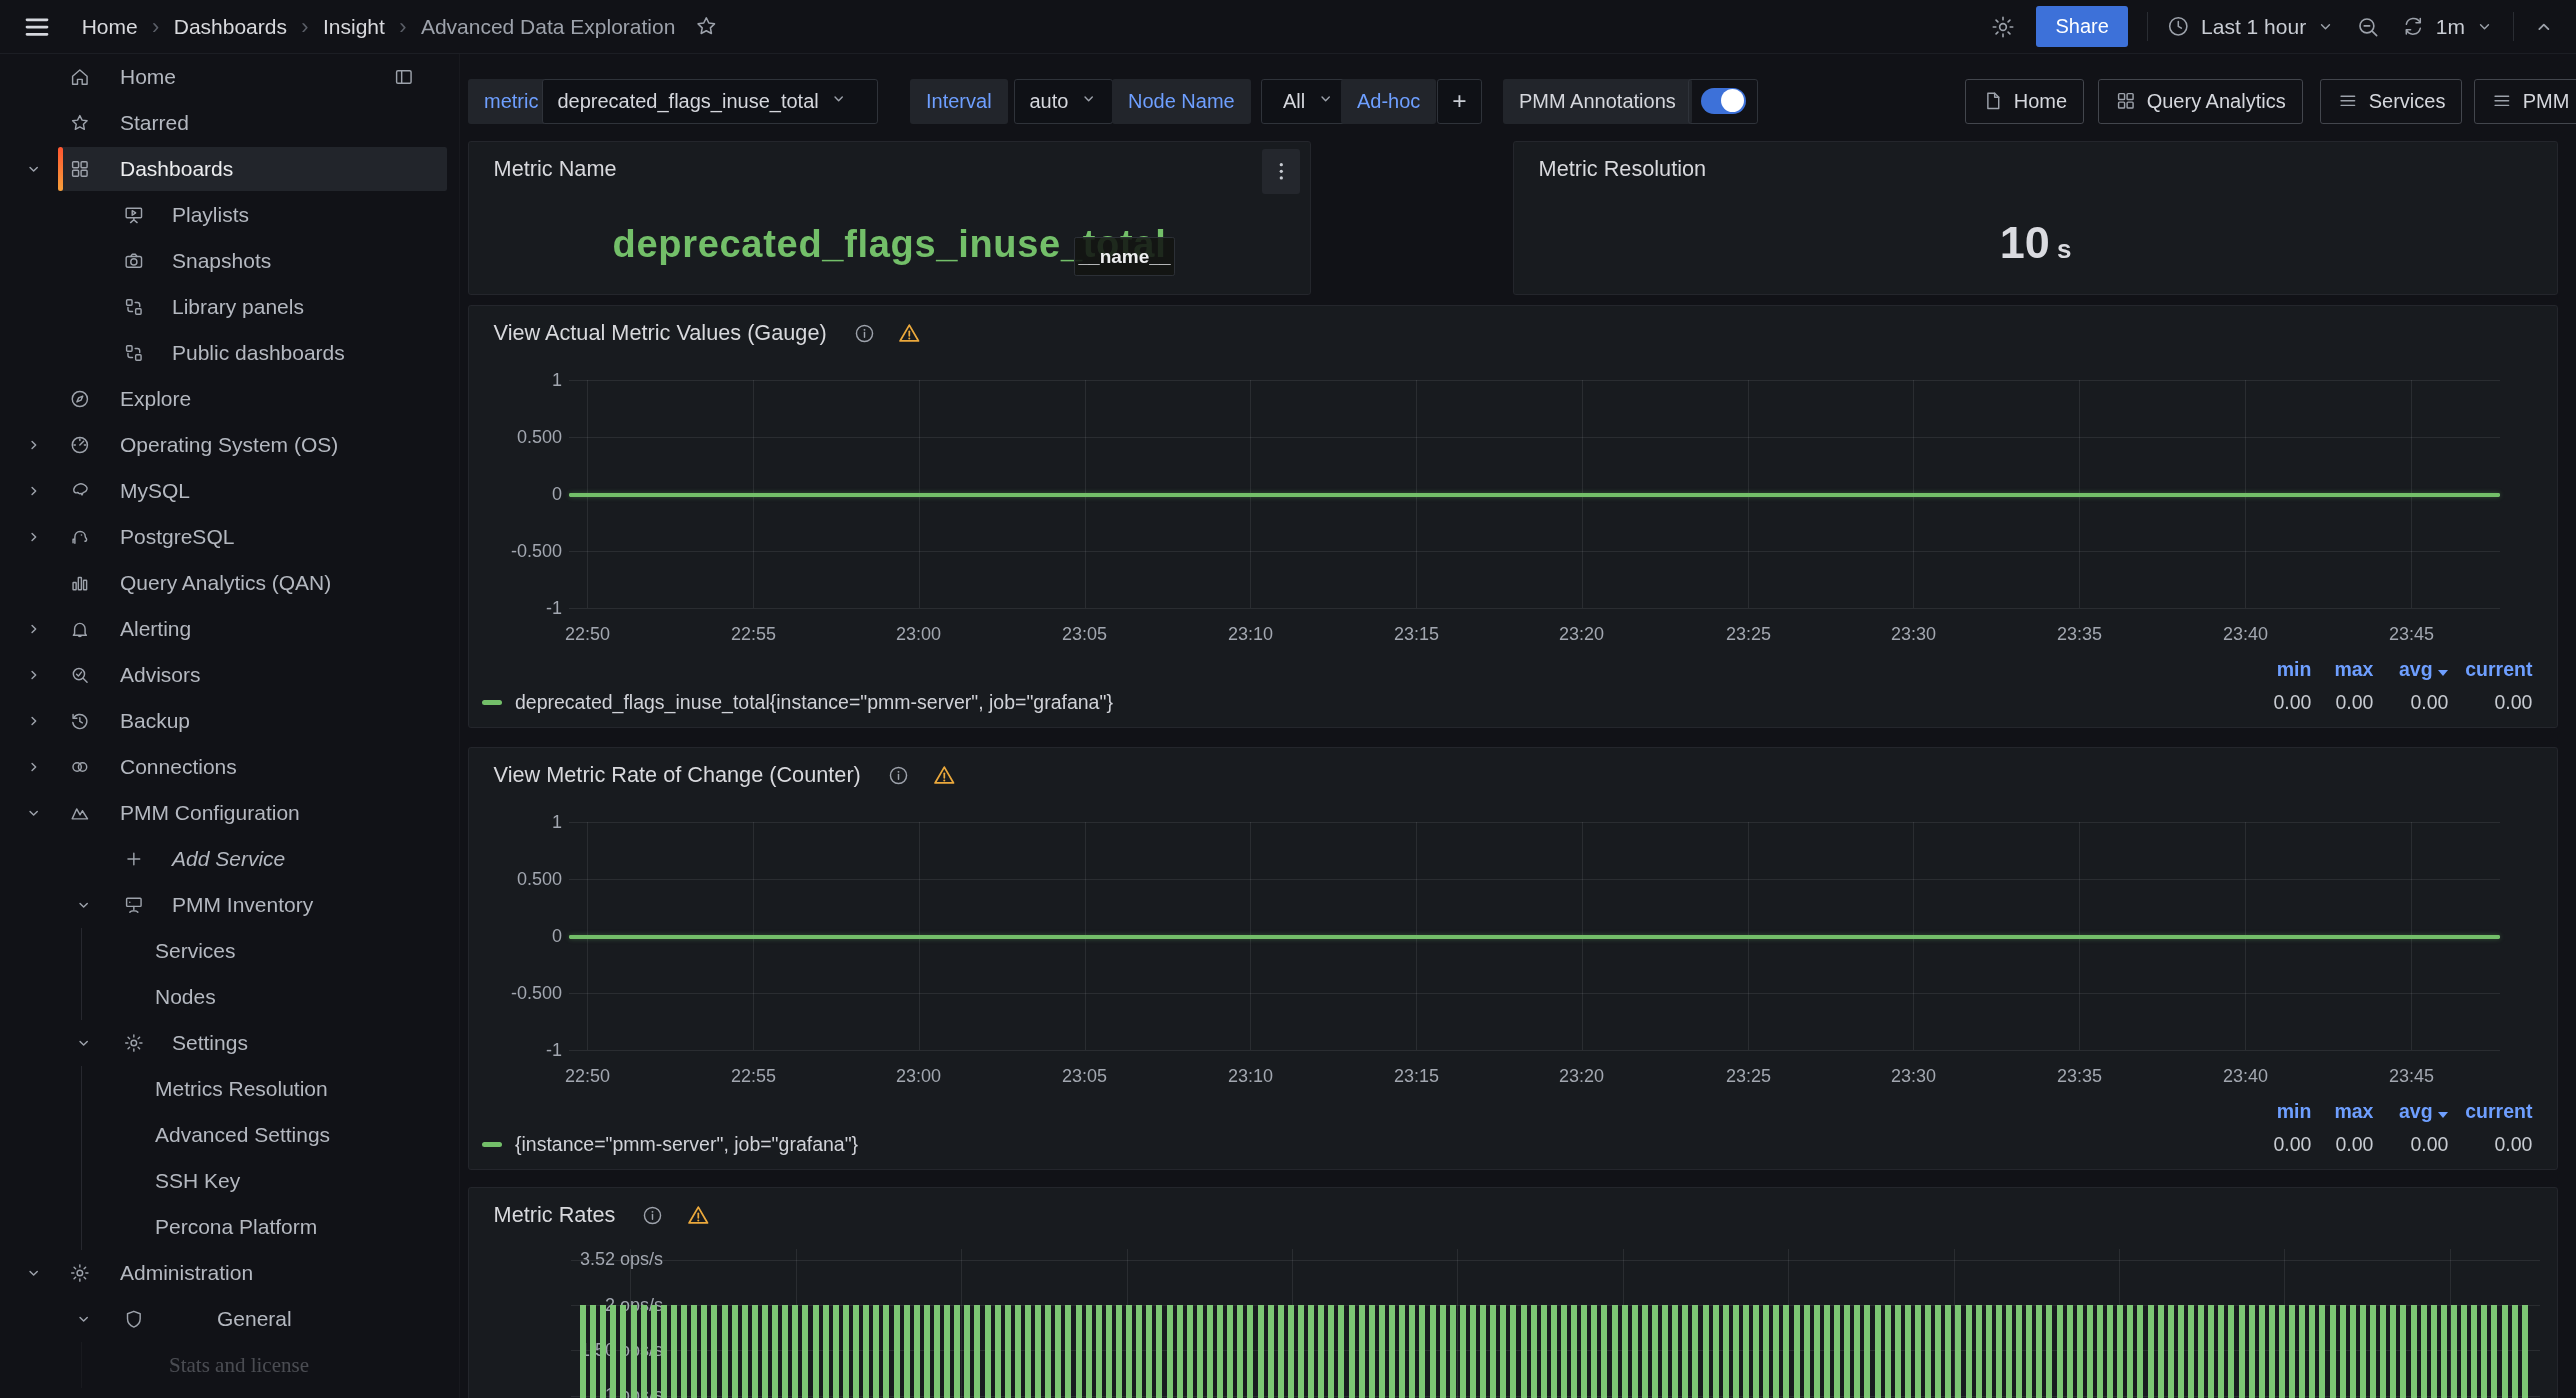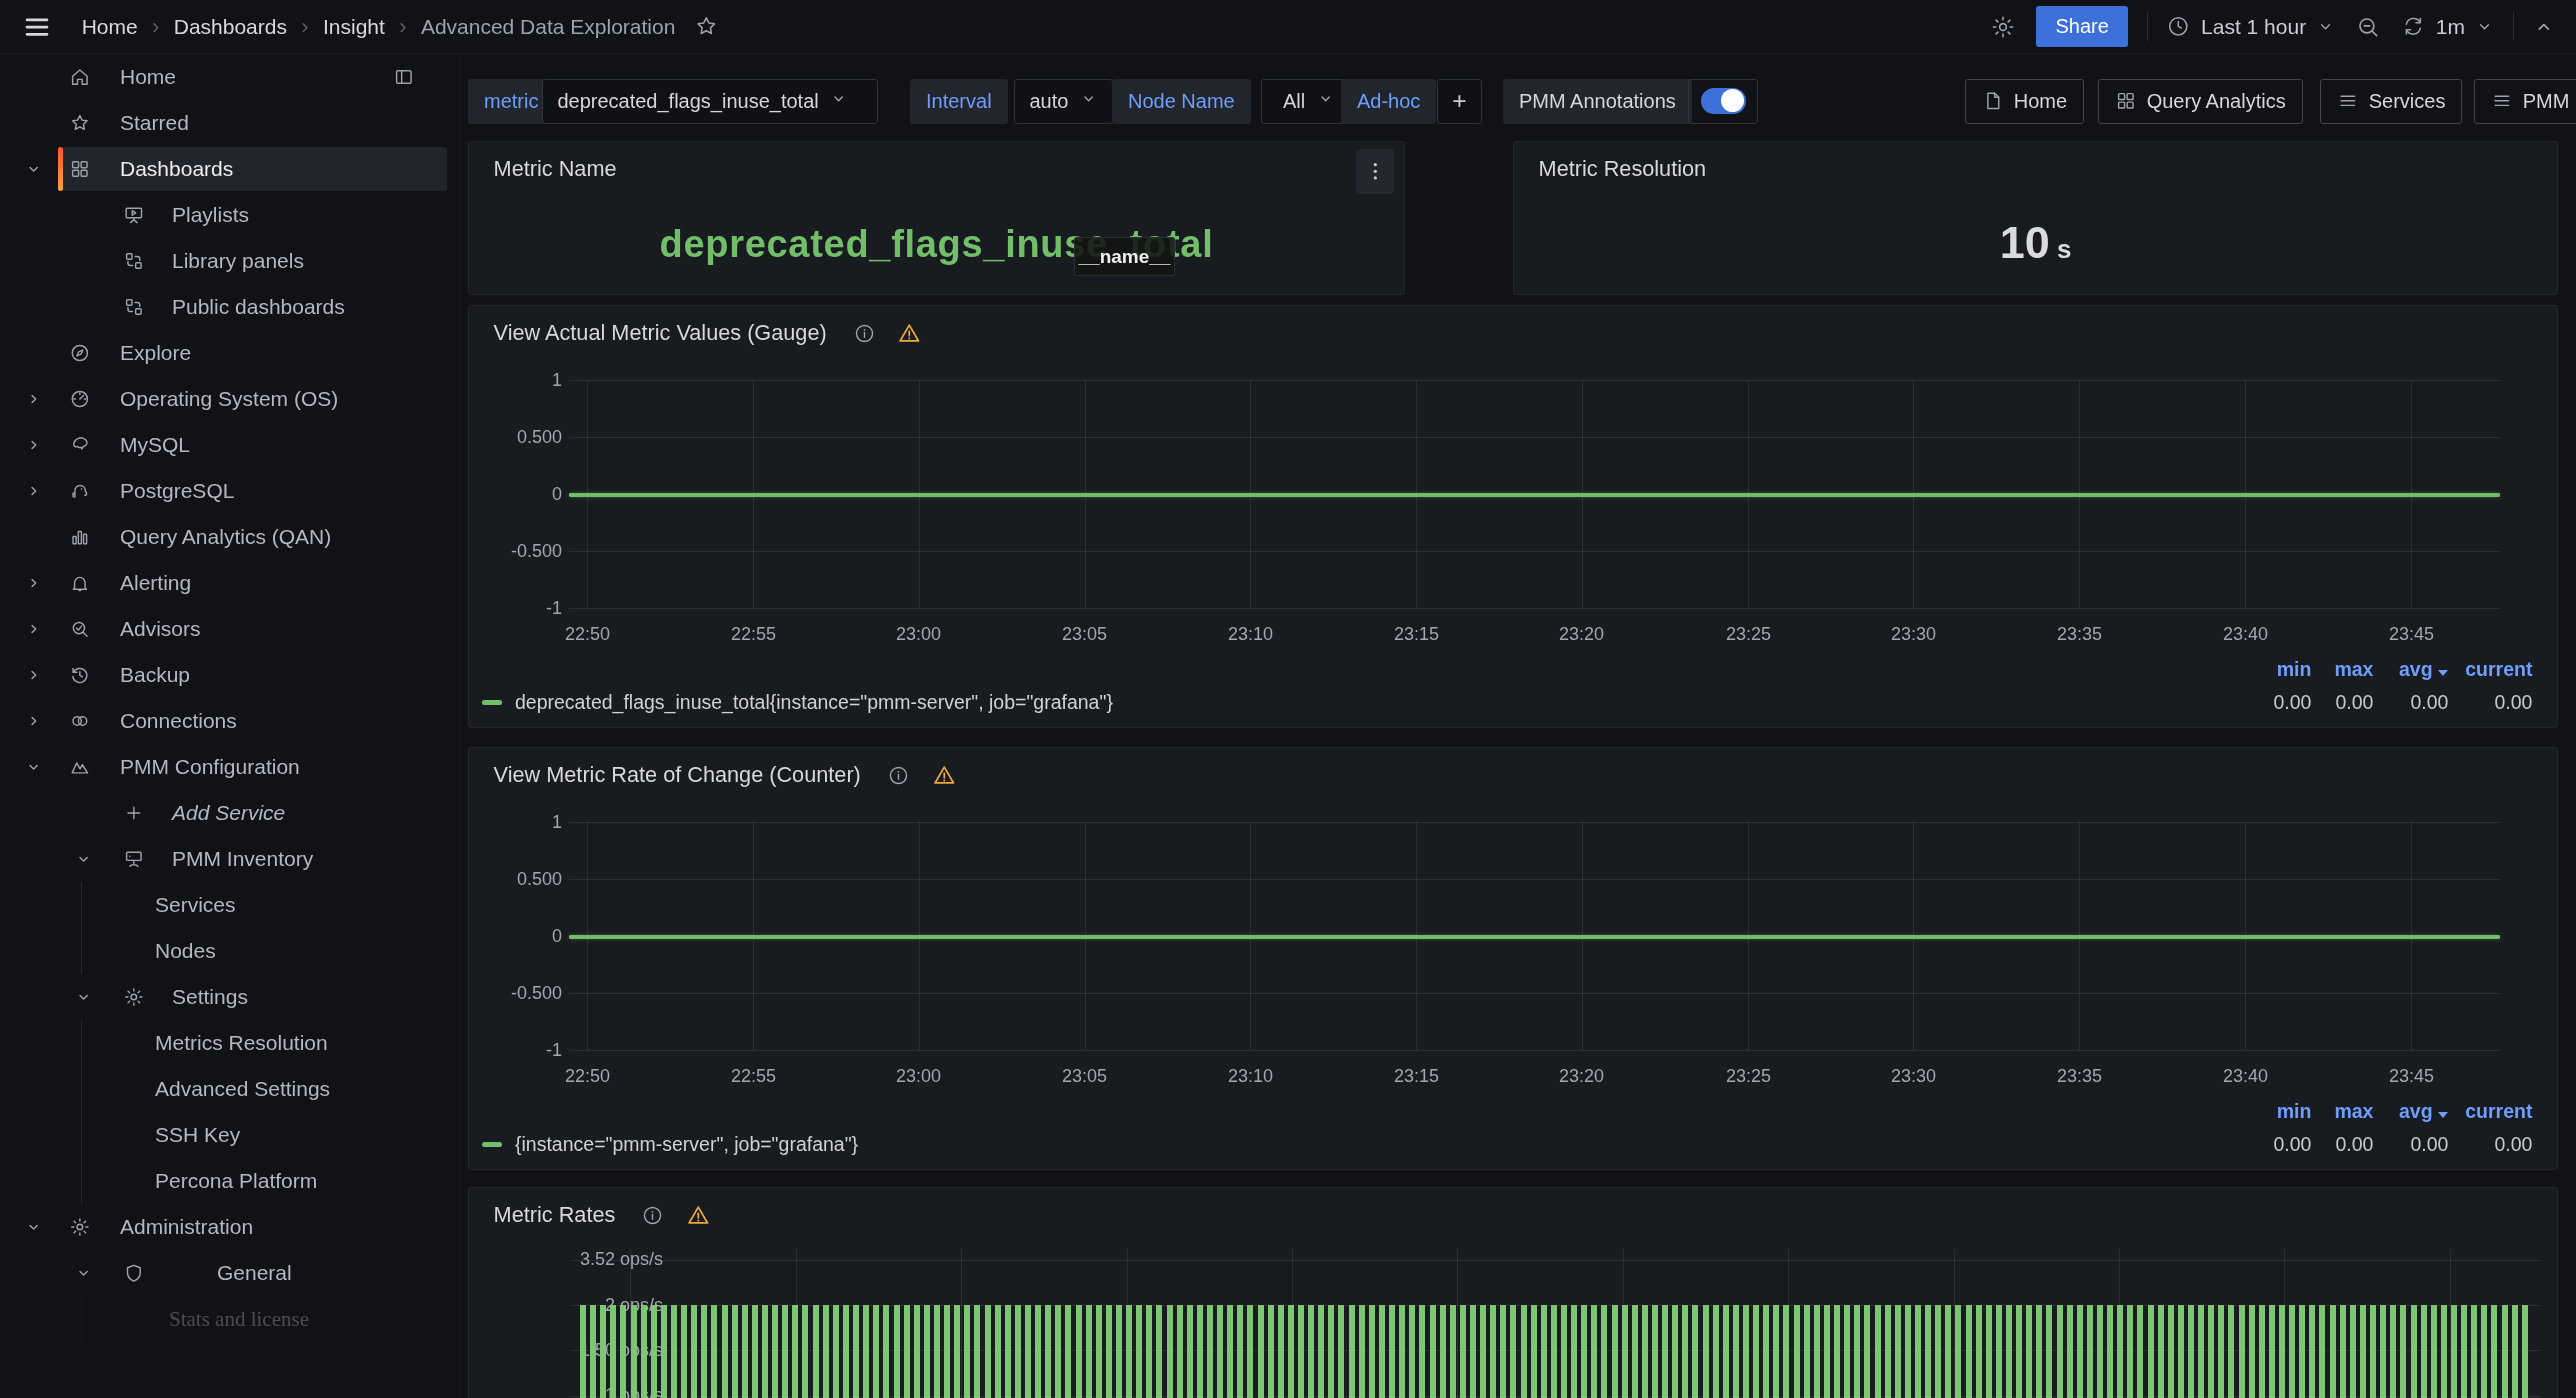--- a/index.html
+++ b/index.html
@@ -55,21 +55,21 @@
   .nav-btn .icon{margin-right:10px;}
   #annot-toggle-box{position:absolute;left:1228px;top:24.6px;width:70px;height:45px;border:0.7px solid #2F333A;
                     border-radius:2.9px;display:flex;align-items:center;justify-content:center;cursor:pointer;}
   #annot-toggle{width:45px;height:26px;border-radius:13px;background:#3D71D9;position:relative;}
   #annot-toggle .knob{position:absolute;right:1.4px;top:1.4px;width:23px;height:23px;border-radius:50%;background:#FFFFFF;}
   
   .panel{position:absolute;background:#181B1F;border:0.7px solid #24262C;border-radius:2.9px;overflow:hidden;}
   .panel-title{position:absolute;left:24.6px;top:14.4px;font-size:21.7px;font-weight:500;color:#D8D9DD;
                cursor:pointer;display:flex;align-items:center;white-space:nowrap;}
   .panel-title .icon{margin-left:26px;}
-  #p-metric-name{left:8px;top:87px;width:937px;height:154px;}
+  #p-metric-name{left:8px;top:87px;width:843px;height:154px;}
   #p-metric-res{left:1053px;top:87px;width:1045px;height:154px;}
   #p-gauge{left:8px;top:251px;width:2090px;height:423px;}
   #p-counter{left:8px;top:693px;width:2090px;height:423px;}
   #p-rates{left:8px;top:1133px;width:2090px;height:267px;}
   #kebab-btn{position:absolute;right:10px;top:7.2px;width:38px;height:45px;background:#24272D;border-radius:2.9px;
              display:flex;align-items:center;justify-content:center;cursor:pointer;color:#C7CBD1;}
   #metric-name-value{position:absolute;left:0;right:0;top:81px;text-align:center;font-size:38px;
                      font-weight:bold;color:#73BF69;letter-spacing:0.7px;}
   #metric-name-tooltip{position:absolute;left:605px;top:95px;width:101px;height:39px;
                        background:rgba(18,21,18,0.88);border:0.7px solid #2C3036;border-radius:2.2px;
@@ -224,20 +224,30 @@
       </div>
       <div class="nav-row">
         <span class="nicon icon" style="left: 123px;">
           <svg width="21.7" height="21.7" viewBox="0 0 24 24" fill="none" stroke="currentColor" stroke-width="1.6" stroke-linecap="round" stroke-linejoin="round">
             <rect x="3.5" y="4.5" width="17" height="10.5" rx="1"></rect>
             <path d="M10.2 7.2 L14 9.75 L10.2 12.3 Z"></path>
             <path d="M12 15 V17.2 M12 17.2 L8.4 20.4 M12 17.2 L15.6 20.4"></path>
           </svg>
         </span>
         <span class="nlabel" style="left: 172px;">Playlists</span>
+      </div>
+      <div class="nav-row">
+        <span class="nicon icon" style="left: 123px;">
+          <svg width="21.7" height="21.7" viewBox="0 0 24 24" fill="none" stroke="currentColor" stroke-width="1.6" stroke-linecap="round" stroke-linejoin="round">
+            <rect x="3.5" y="7" width="17" height="12" rx="2"></rect>
+            <circle cx="12" cy="13" r="3.4"></circle>
+            <path d="M8.6 7 L10.2 4.6 H13.8 L15.4 7"></path>
+          </svg>
+        </span>
+        <span class="nlabel" style="left: 172px;">Snapshots</span>
       </div>
       <div class="nav-row">
         <span class="nicon icon" style="left: 123px;">
           <svg width="21.7" height="21.7" viewBox="0 0 24 24" fill="none" stroke="currentColor" stroke-width="1.6" stroke-linecap="round" stroke-linejoin="round">
             <rect x="4" y="4" width="6" height="6" rx="1"></rect>
             <rect x="14" y="14" width="6" height="6" rx="1"></rect>
             <path d="M13.5 7 H16 A2.5 2.5 0 0 1 18.5 9.5 V11.5 M10.5 17 H8 A2.5 2.5 0 0 1 5.5 14.5 V12.5"></path>
           </svg>
         </span>
         <span class="nlabel" style="left: 172px;">Library panels</span>

